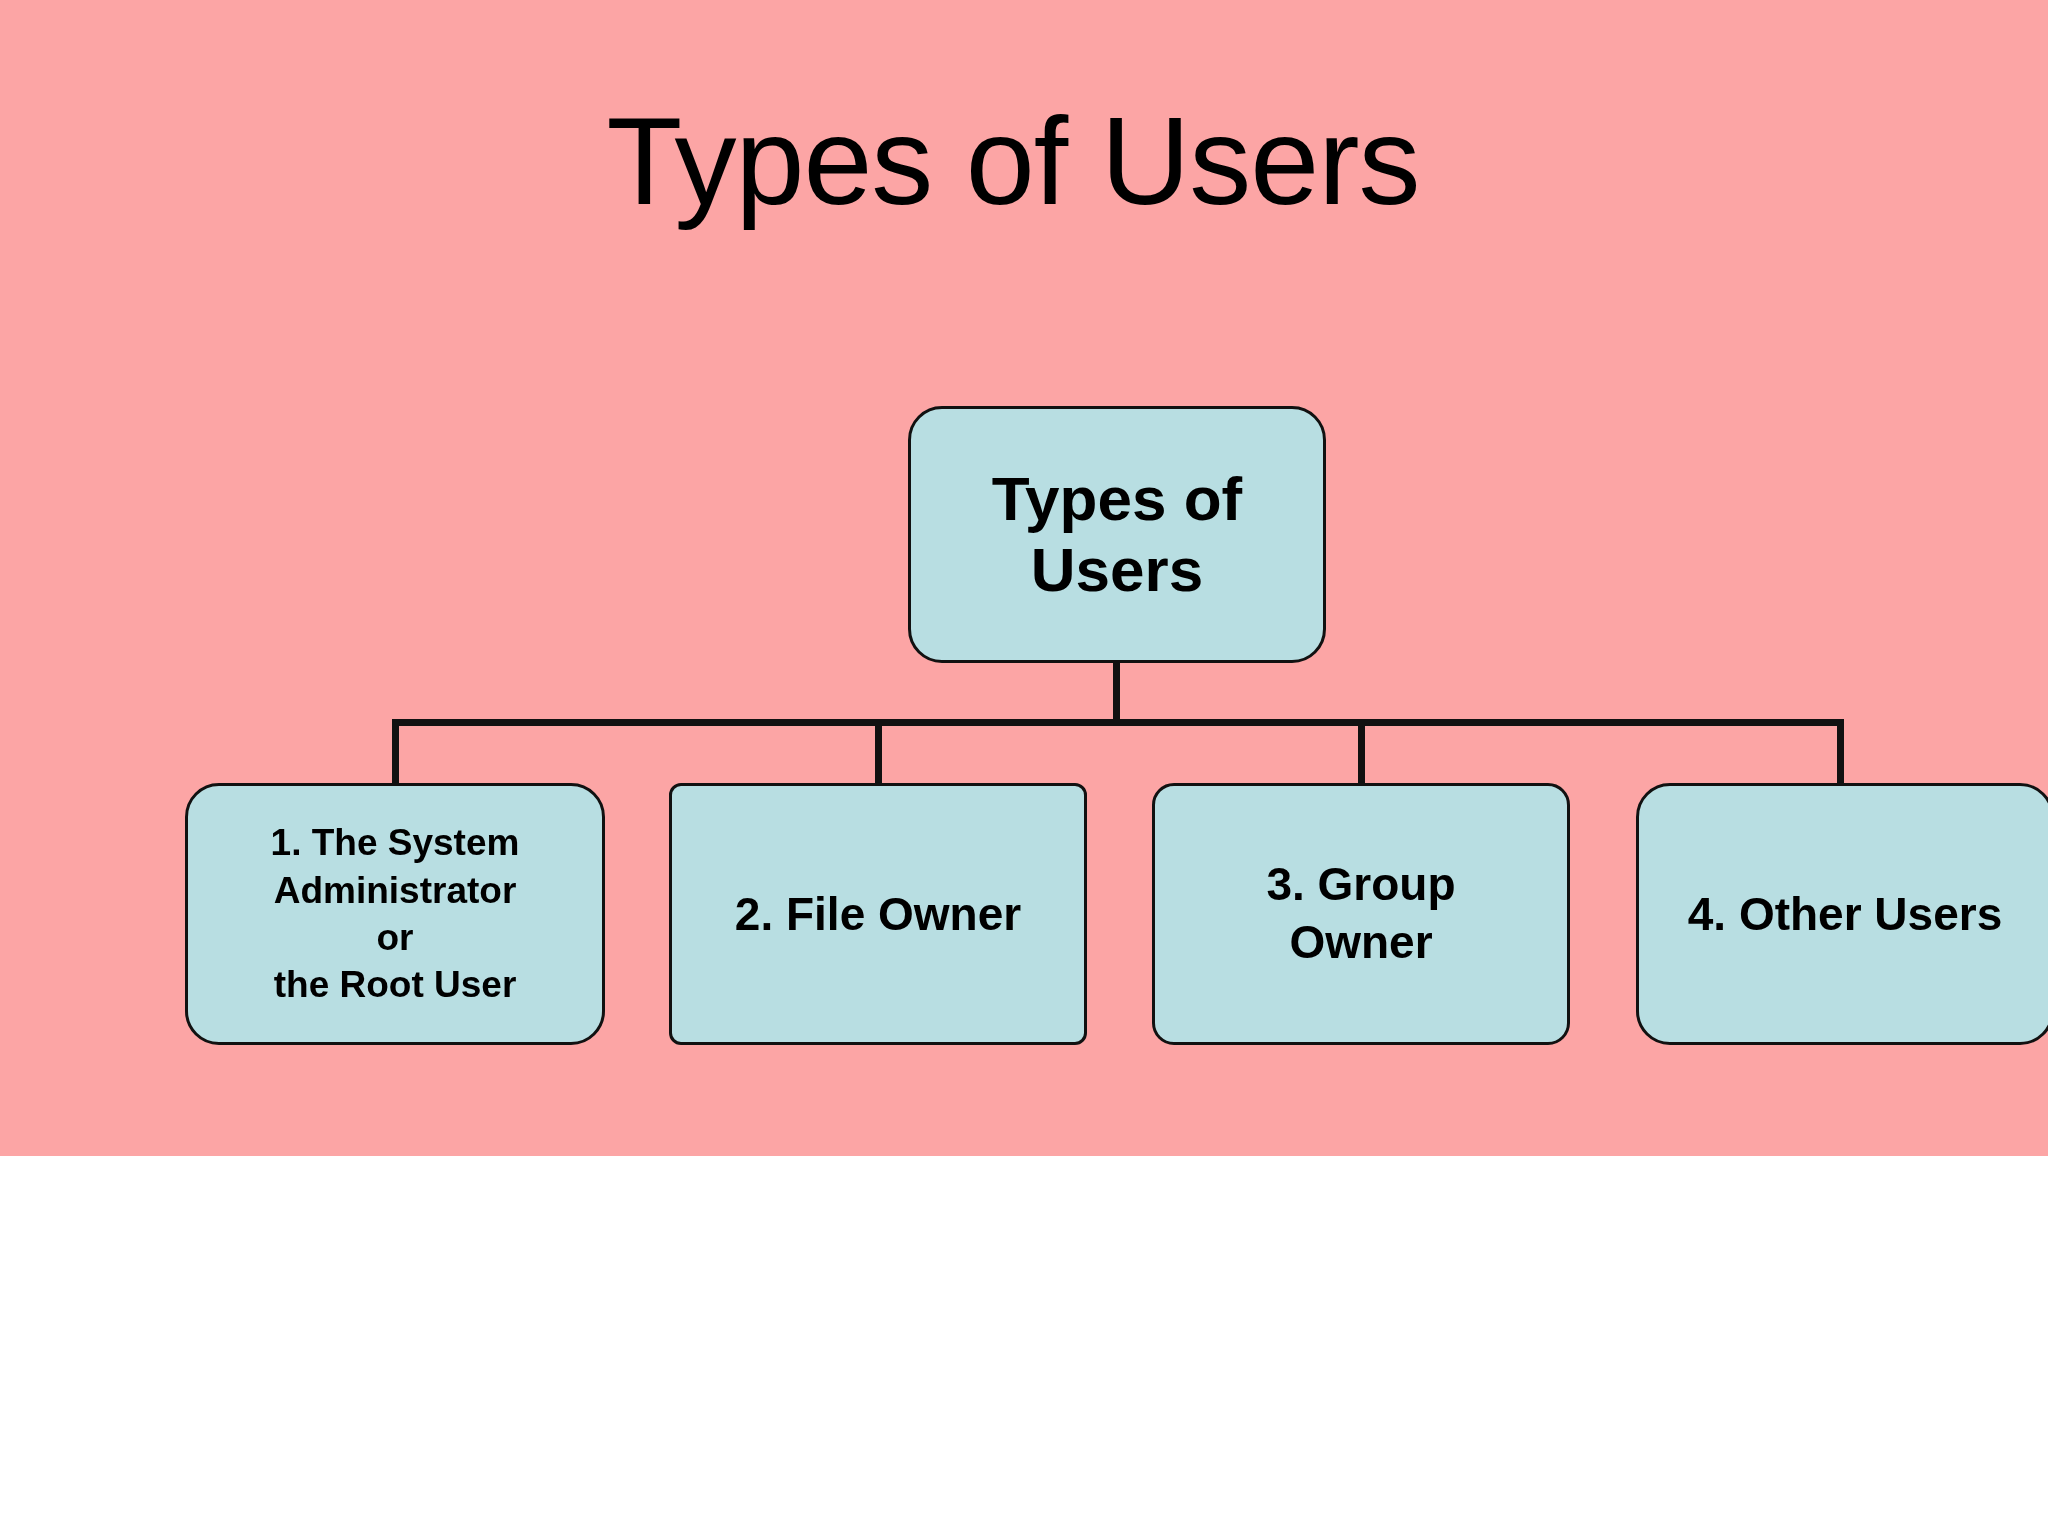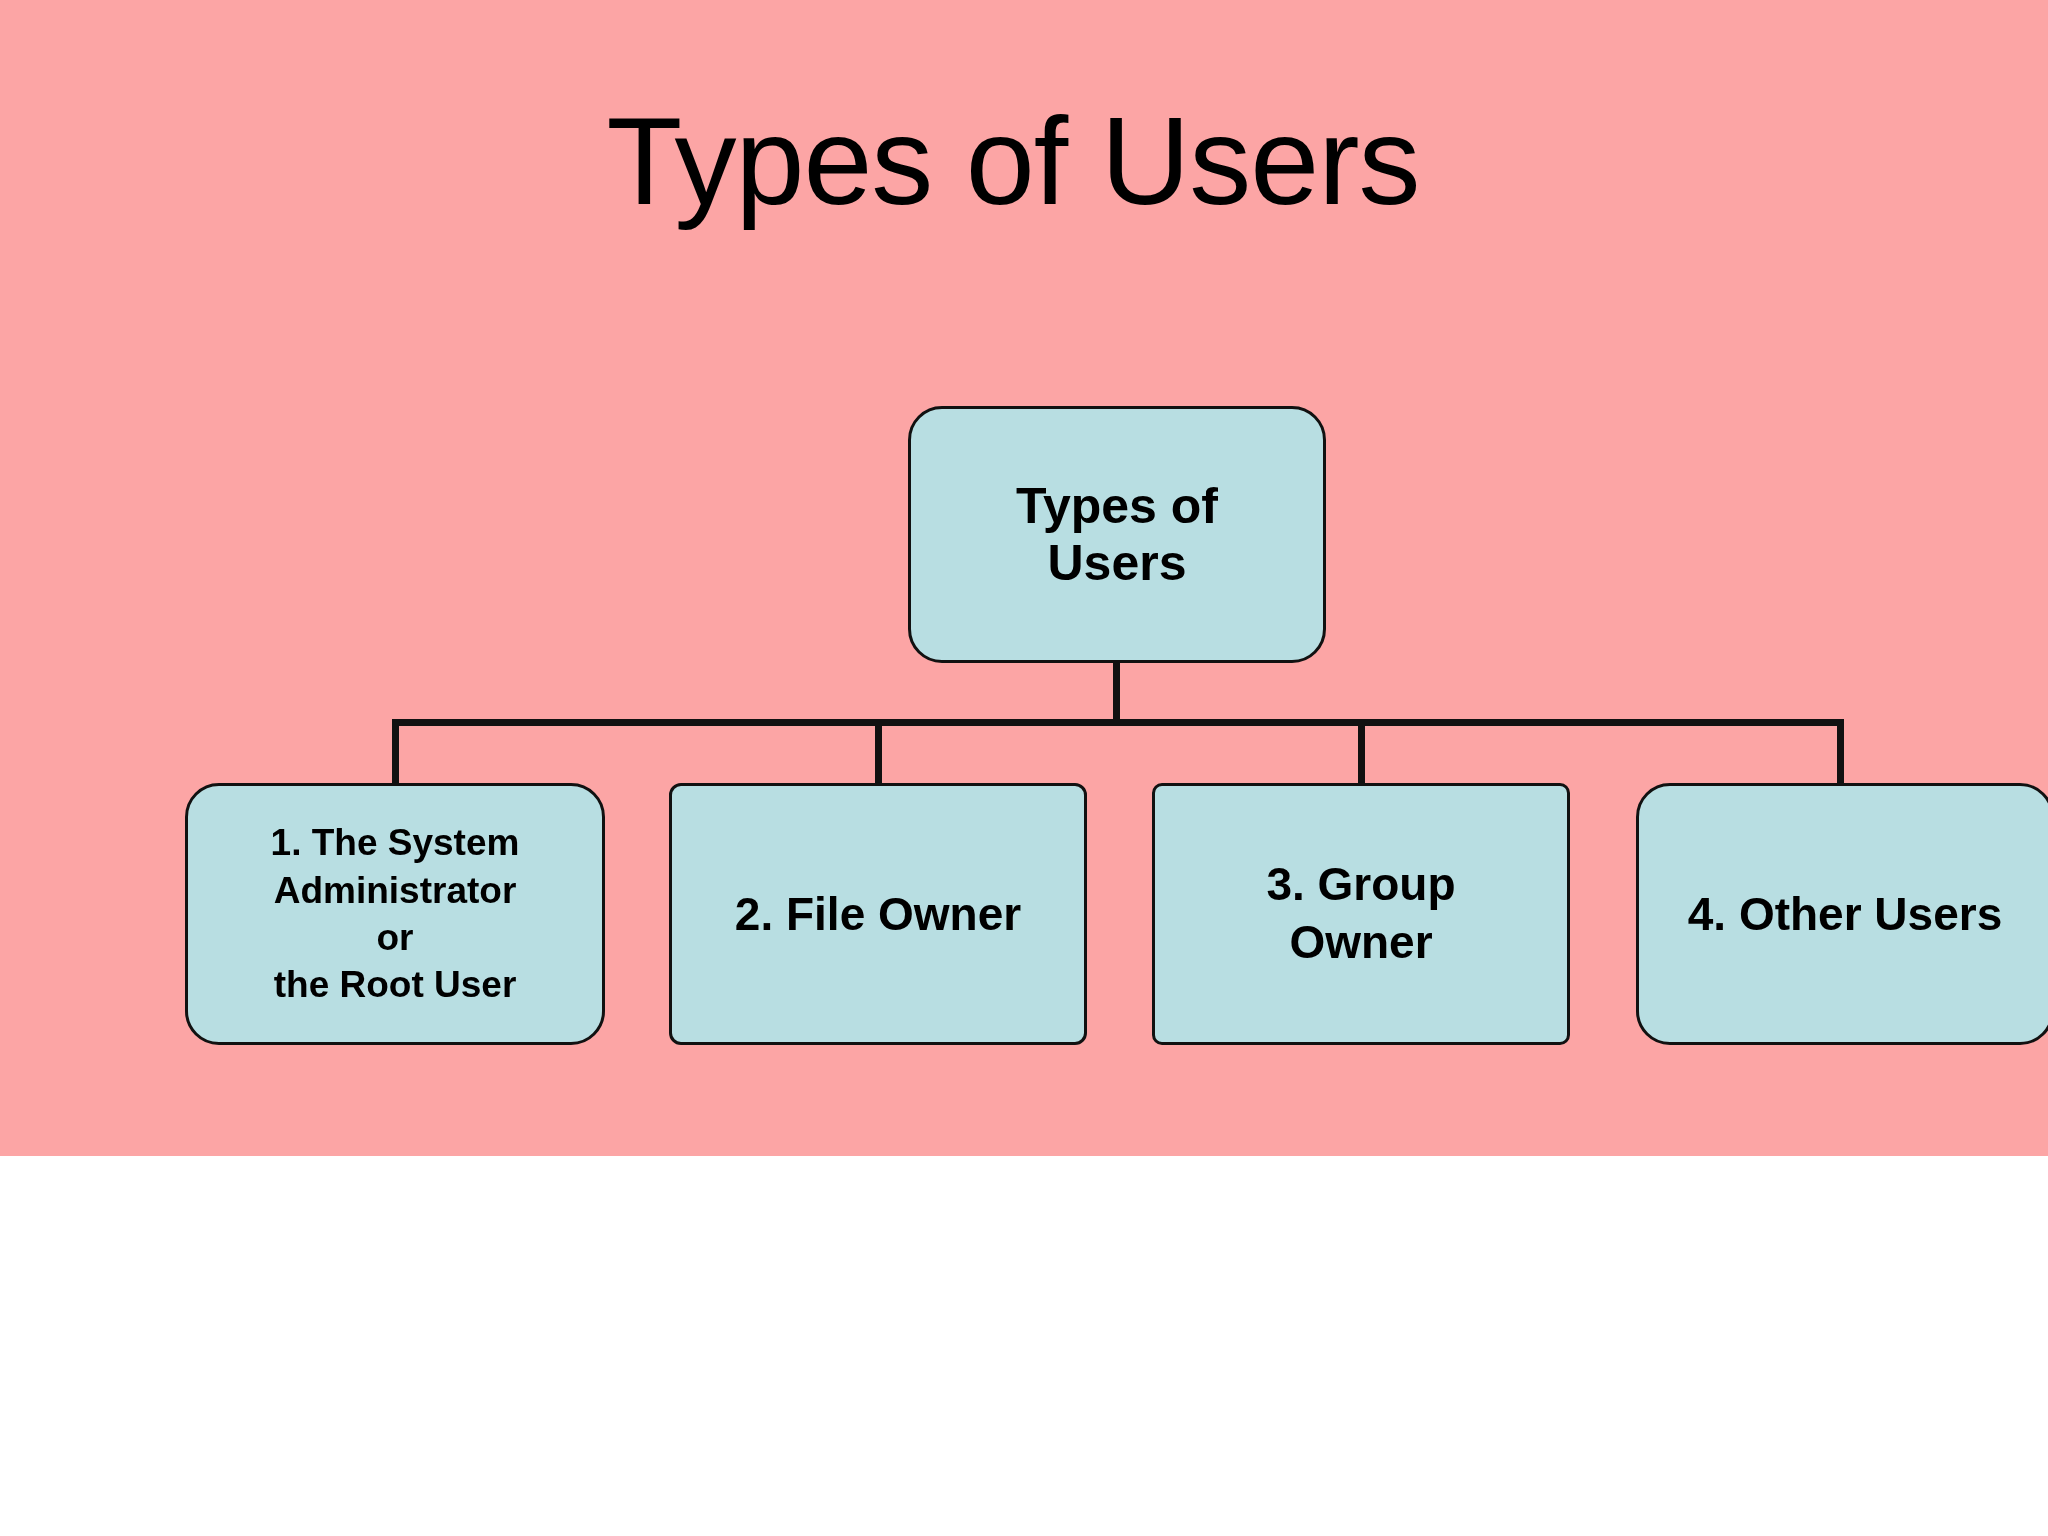--- a/index.html
+++ b/index.html
@@ -73,21 +73,21 @@
   }
 
   #node-root {
     left: 908px;
     top: 406px;
     width: 418px;
     height: 257px;
     border-radius: 34px;
   }
   #node-root .node-label {
-    font-size: 50px;
+    font-size: 62px;
     line-height: 1.14;
   }
 
   #node-child-0 {
     left: 185px;
     top: 783px;
     width: 420px;
     height: 262px;
     border-radius: 34px;
   }
@@ -107,21 +107,21 @@
   #node-child-1 .node-label {
     font-size: 46px;
     line-height: 1.22;
   }
 
   #node-child-2 {
     left: 1152px;
     top: 783px;
     width: 418px;
     height: 262px;
-    border-radius: 10px;
+    border-radius: 22px;
   }
   #node-child-2 .node-label {
     font-size: 46px;
     line-height: 1.26;
   }
 
   #node-child-3 {
     left: 1636px;
     top: 783px;
     width: 418px;

